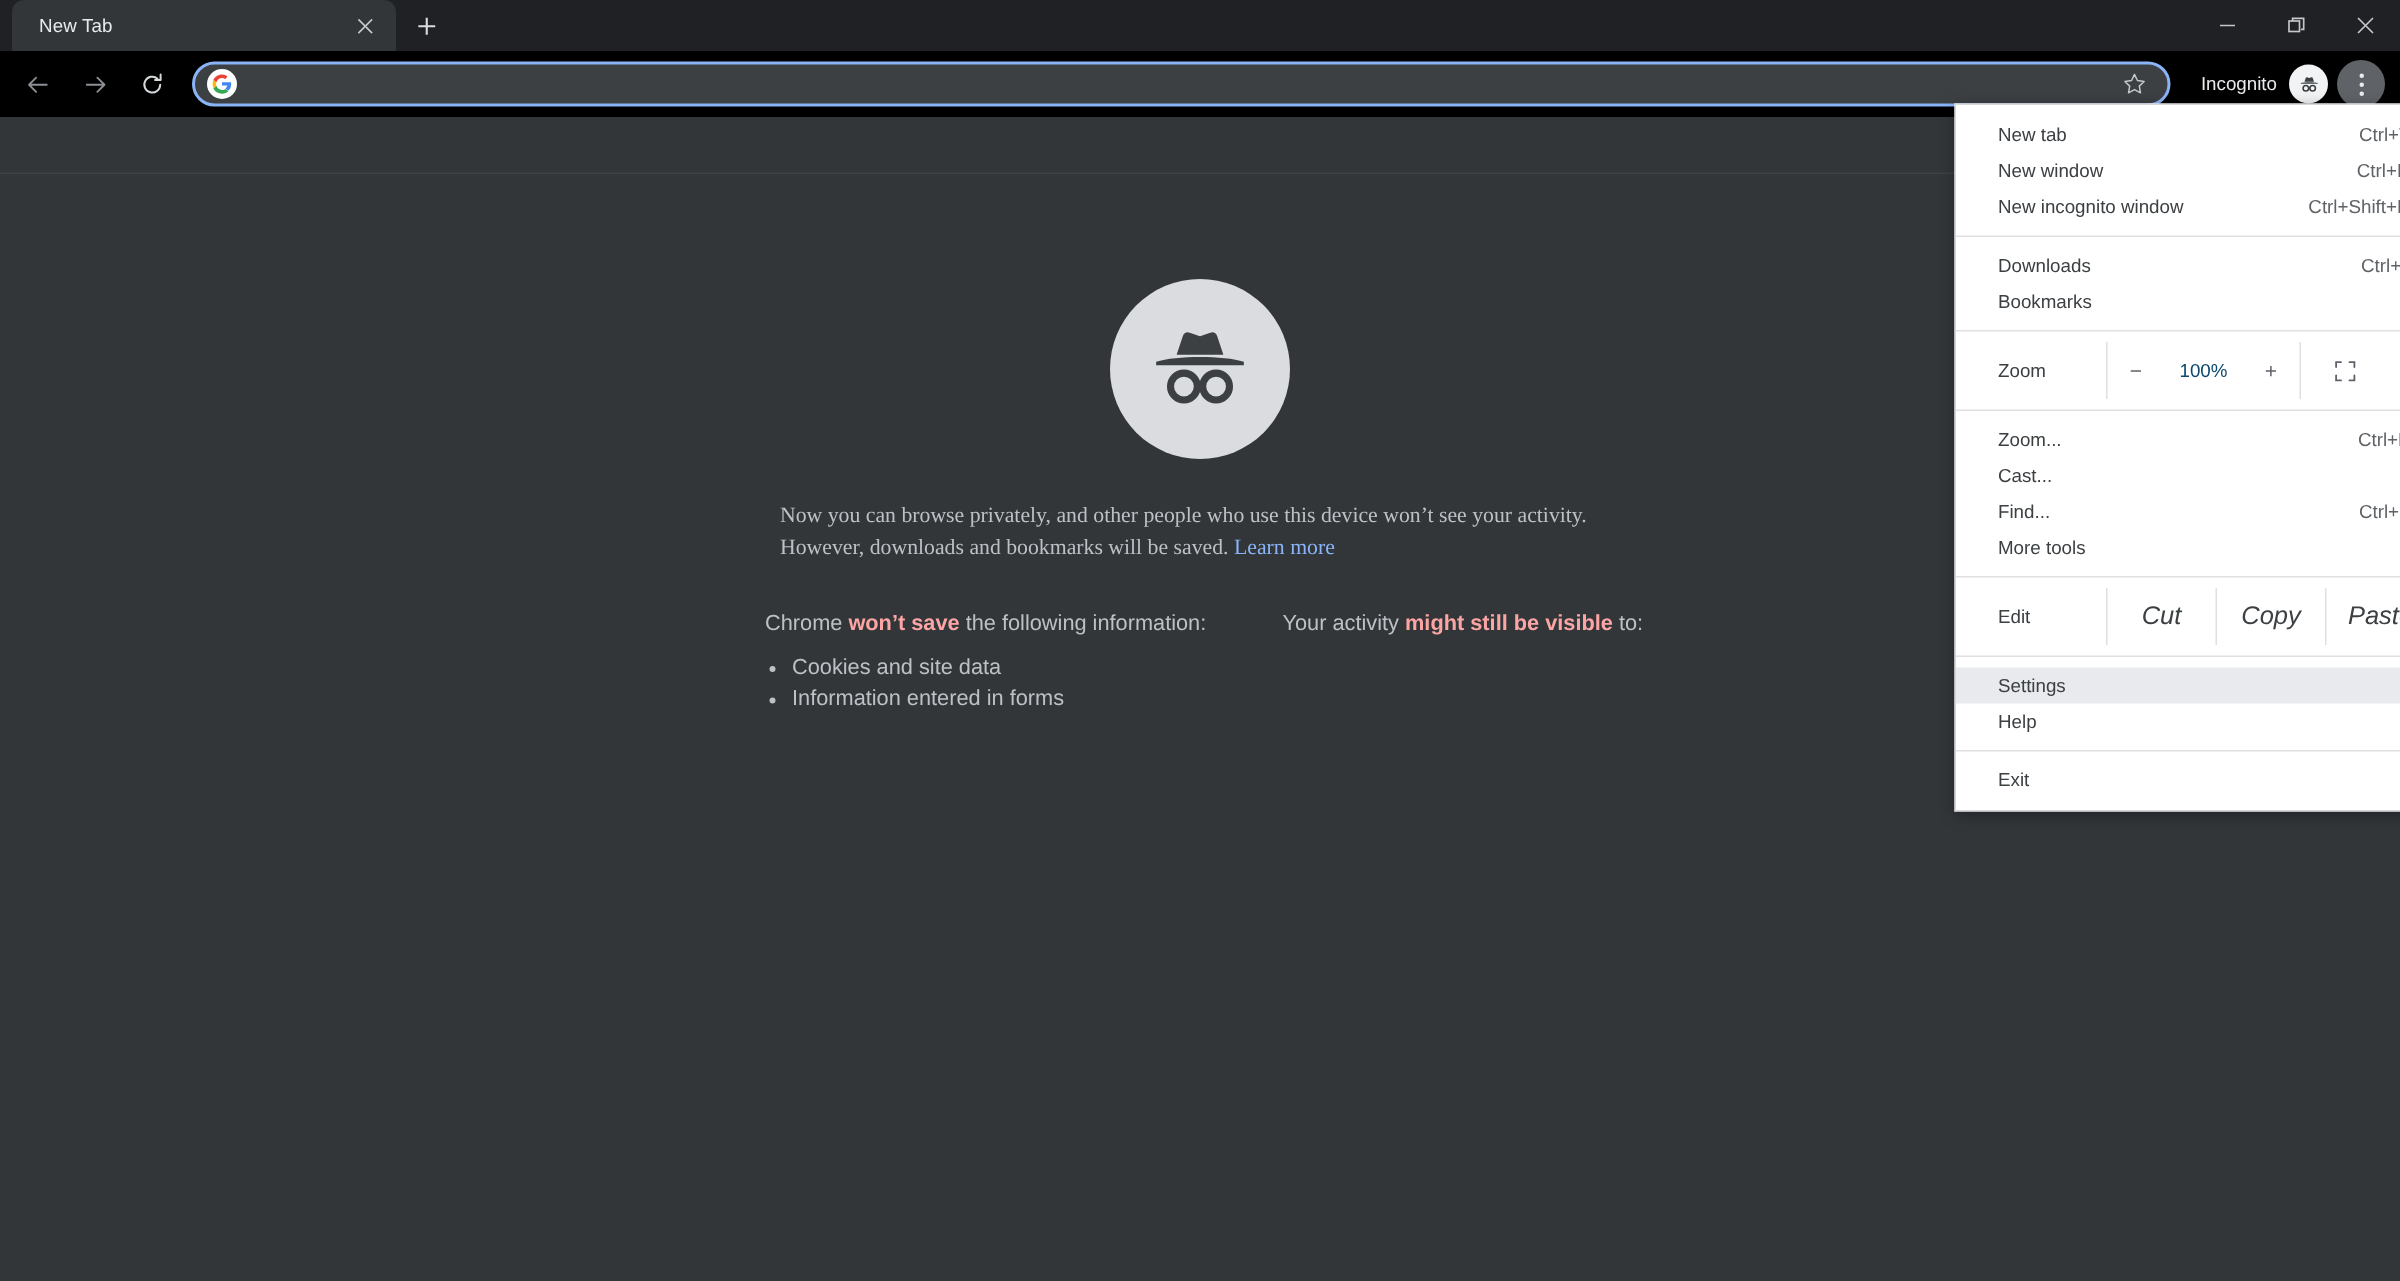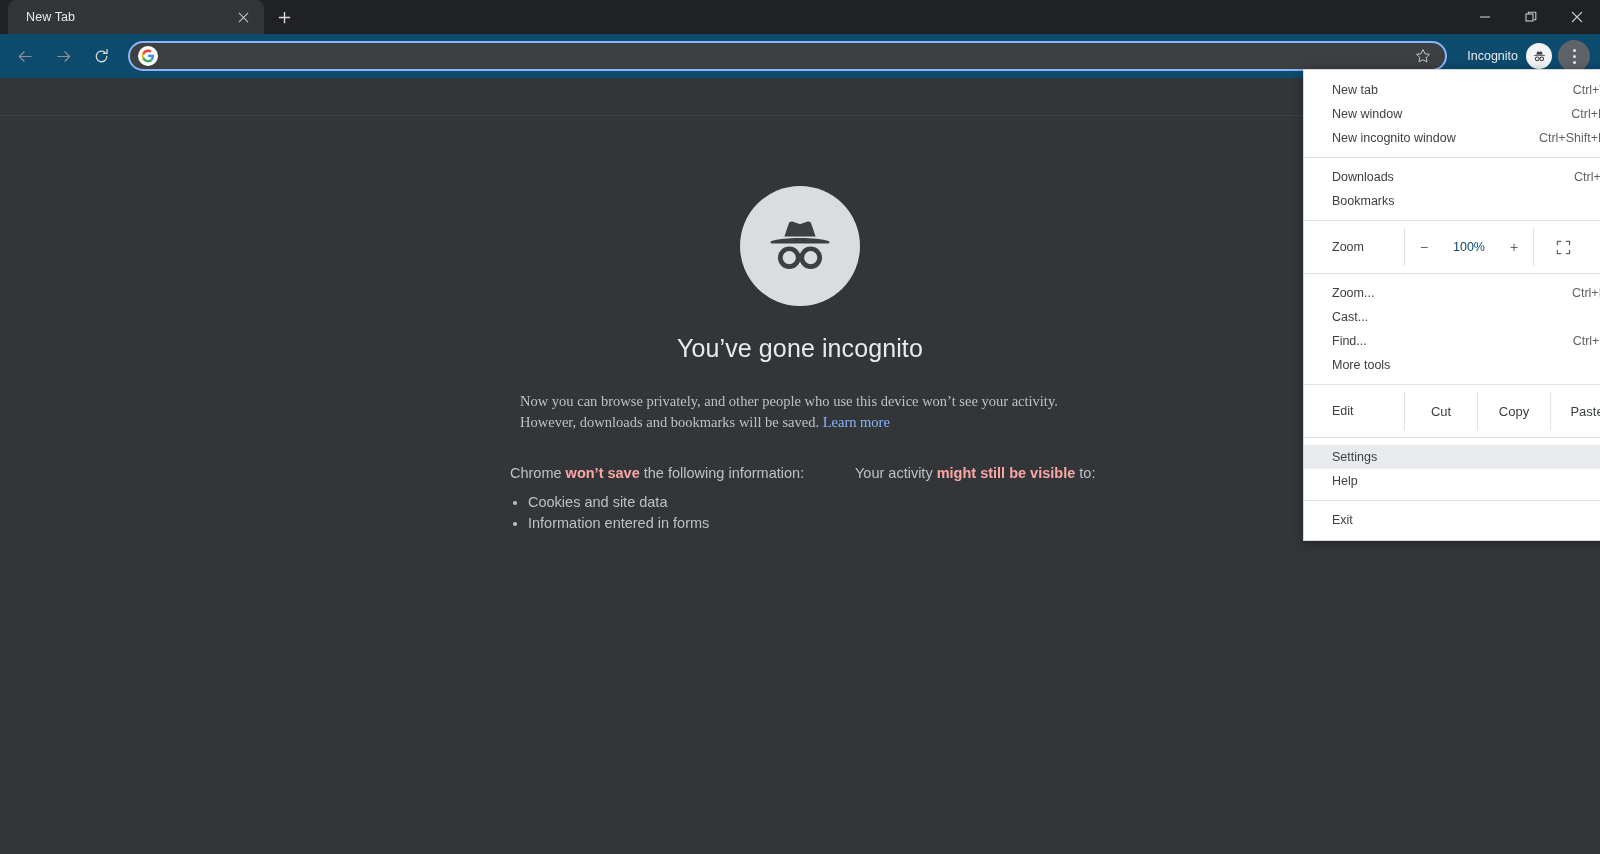--- a/index.html
+++ b/index.html
@@ -56,21 +56,21 @@
   .wc {
     width: 46px; height: 34px;
     display: flex; align-items: center; justify-content: center;
   }
   .wc svg { width: 12px; height: 12px; }
 
   
   .toolbar {
     position: absolute; top: 34px; left: 0;
     width: 1600px; height: 44px;
-    background: #0c4a6e;
+    background: #000000;
     display: flex; align-items: center;
     padding: 0 6px;
   }
   .tb-btn {
     width: 32px; height: 32px;
     margin: 0 3px;
     border-radius: 50%;
     display: flex; align-items: center; justify-content: center;
     flex: 0 0 auto;
   }
@@ -275,21 +275,21 @@
   .zoom-full {
     width: 60px; height: 100%;
     border-left: 1px solid #e0e0e0;
     display: flex; align-items: center; justify-content: center;
   }
   .zoom-full svg { width: 15px; height: 15px; }
   .edit-cell {
     flex: 1;
     border-left: 1px solid #e0e0e0;
     display: flex; align-items: center; justify-content: center;
-    font-size: 13px; color: #3c4043;
+    font-size: 17px; color: #3c4043; font-style: italic;
   }
 </style>
 </head>
 <body>
 
 <div class="tabstrip">
   <div class="tab">
     <span class="tab-title">New Tab</span>
     <span class="tab-close">
       <svg viewBox="0 0 12 12">
@@ -385,21 +385,20 @@
     <div class="hero-circle">
       <svg viewBox="0 0 24 24">
         <path d="M7.2 9.1 L8.5 5.2 C8.75 4.5 9.3 4.3 9.9 4.55 L12 5.3 L14.1 4.55 C14.7 4.3 15.25 4.5 15.5 5.2 L16.8 9.1 Z" fill="#3c4043"></path>
         <path d="M3 10.5 C7 9.2 17 9.2 21 10.5 L21 11.25 L3 11.25 Z" fill="#3c4043"></path>
         <circle cx="8.7" cy="15.6" r="2.75" stroke="#3c4043" stroke-width="1.45" fill="none"></circle>
         <circle cx="15.3" cy="15.6" r="2.75" stroke="#3c4043" stroke-width="1.45" fill="none"></circle>
         <path d="M11.3 15.3 H12.7" stroke="#3c4043" stroke-width="1.35"></path>
       </svg>
     </div>
 
-    <div class="ntp-title">You’ve gone incognito</div>
 
     <div class="ntp-body">
       <span>Now you can browse privately, and other people who use this device won’t see your activity. However, downloads and bookmarks will be saved. </span><a class="ntp-link" href="#">Learn more</a>
     </div>
 
     <div class="ntp-cols">
       <div class="ntp-col">
         <div class="col-head"><span>Chrome </span><b>won’t save</b><span> the following information:</span></div>
         <ul class="col-list">
           <li>Cookies and site data</li>

